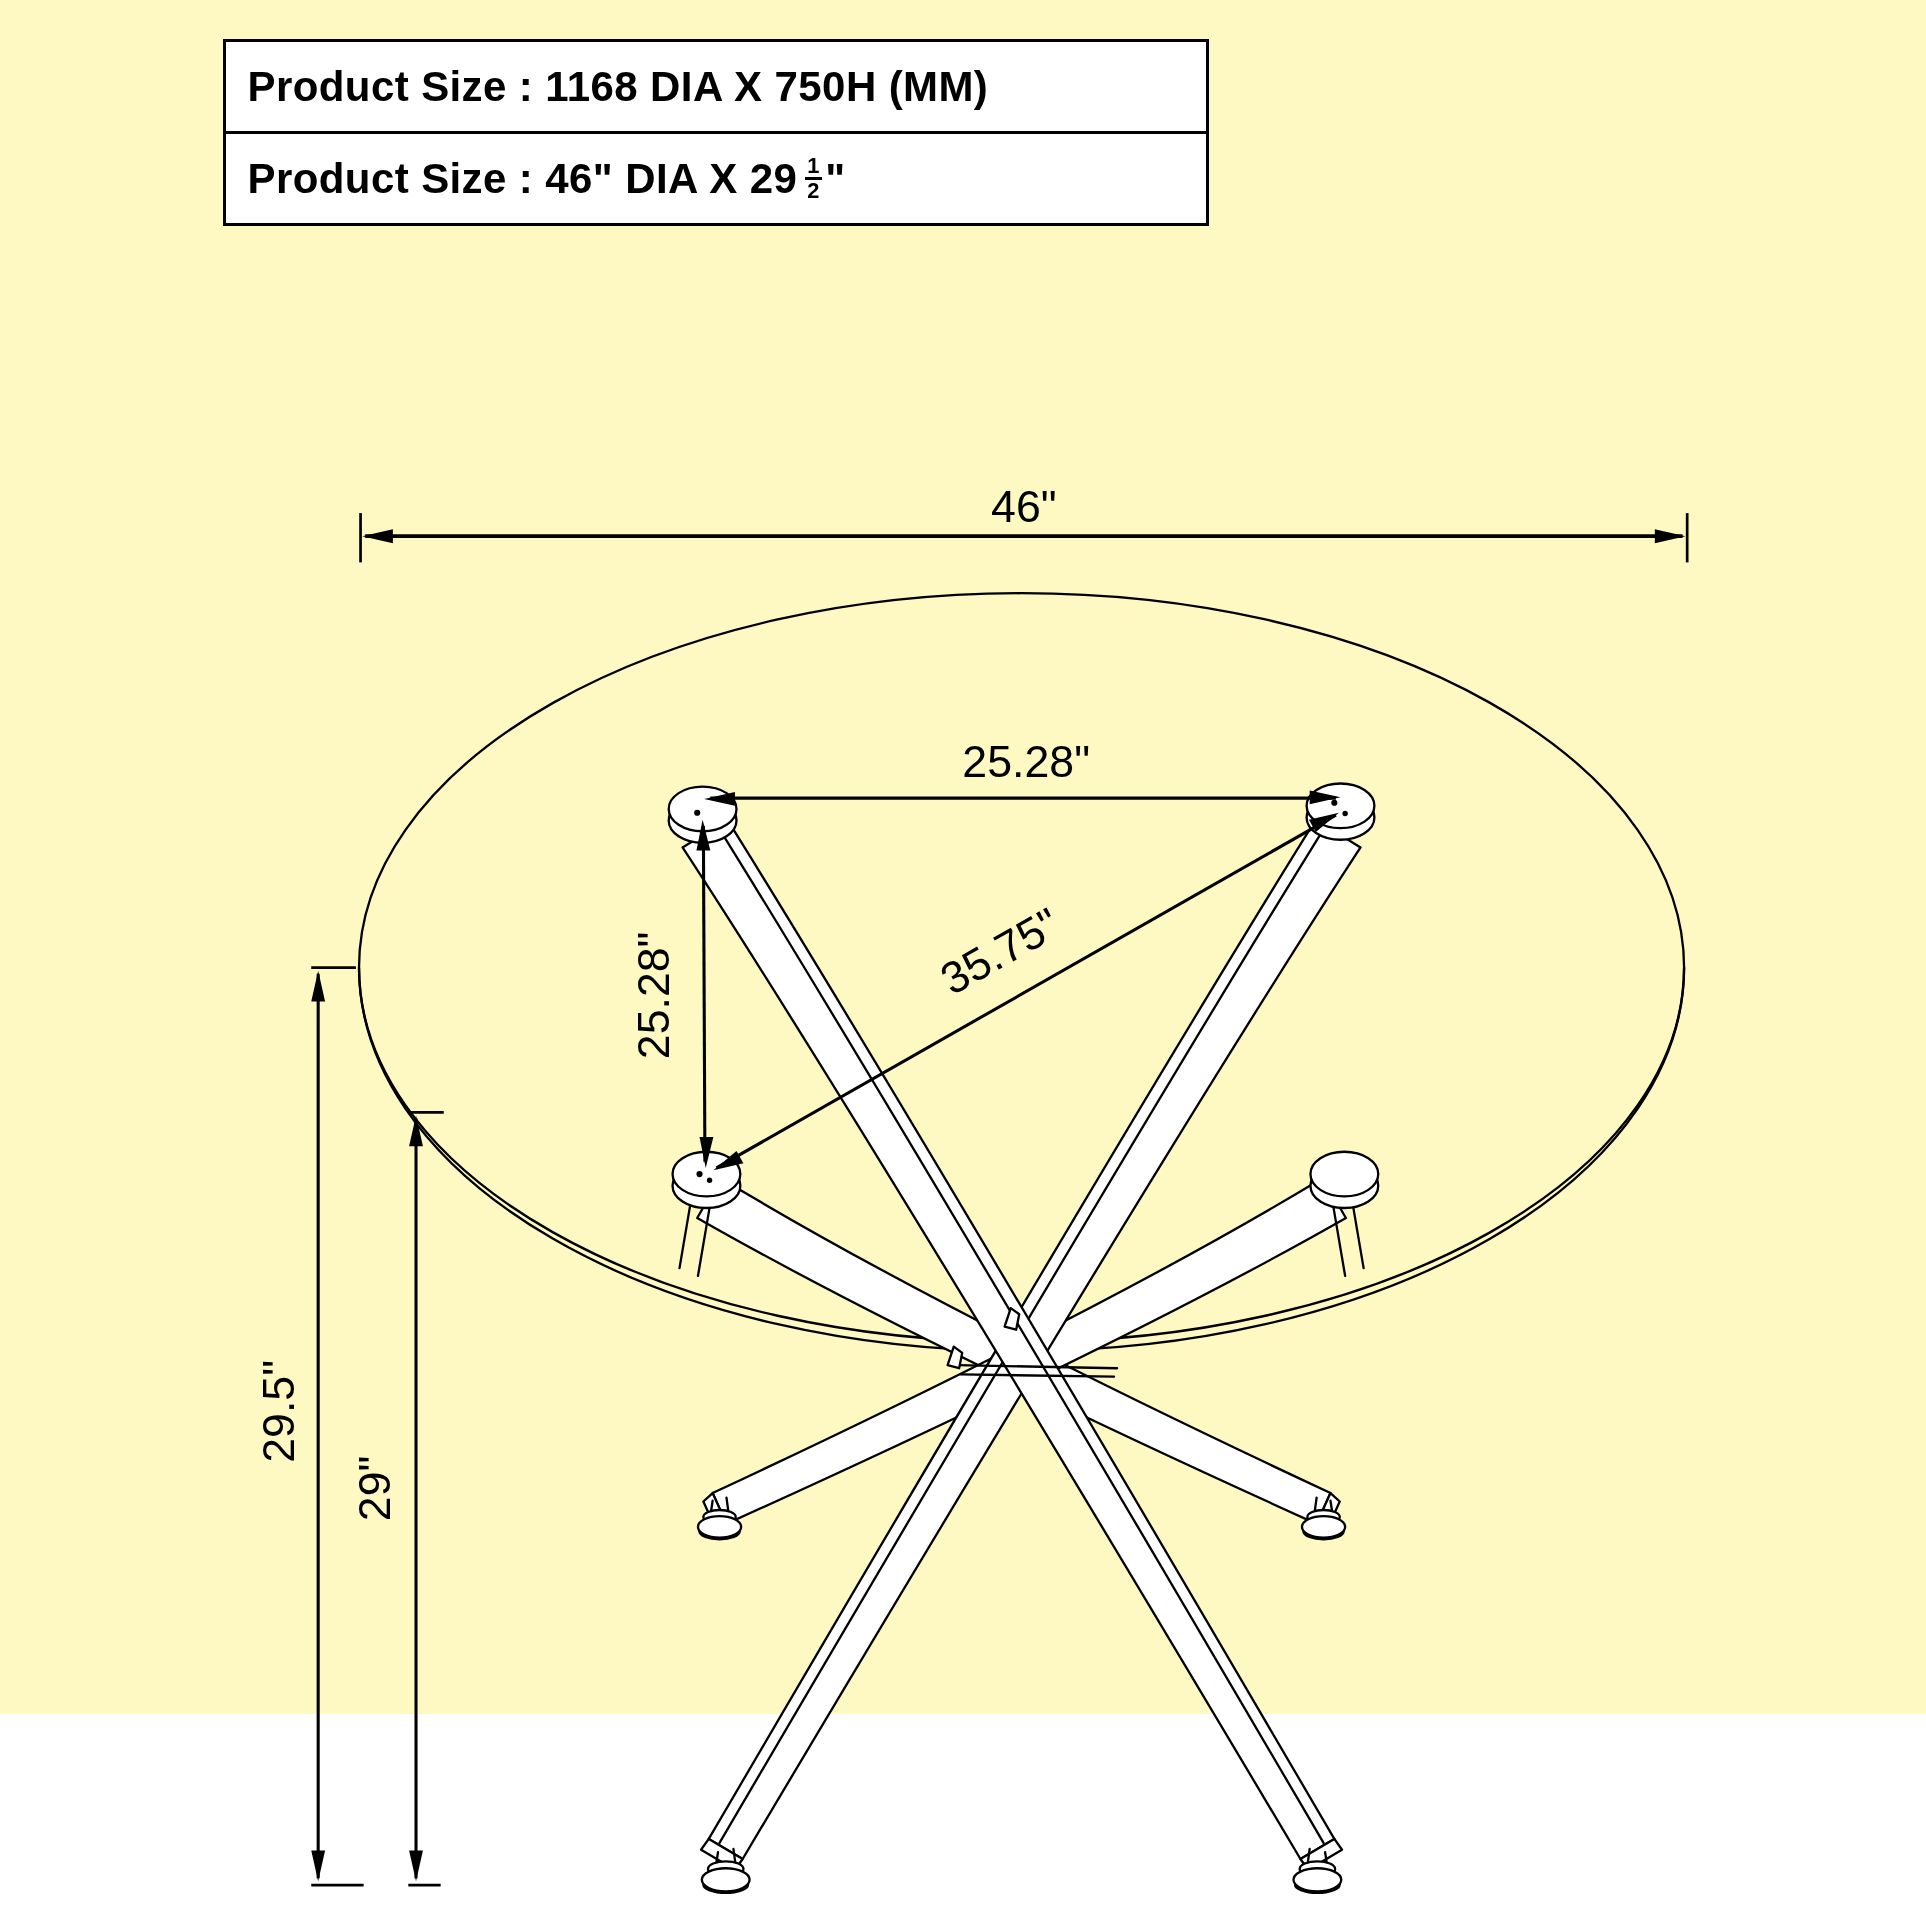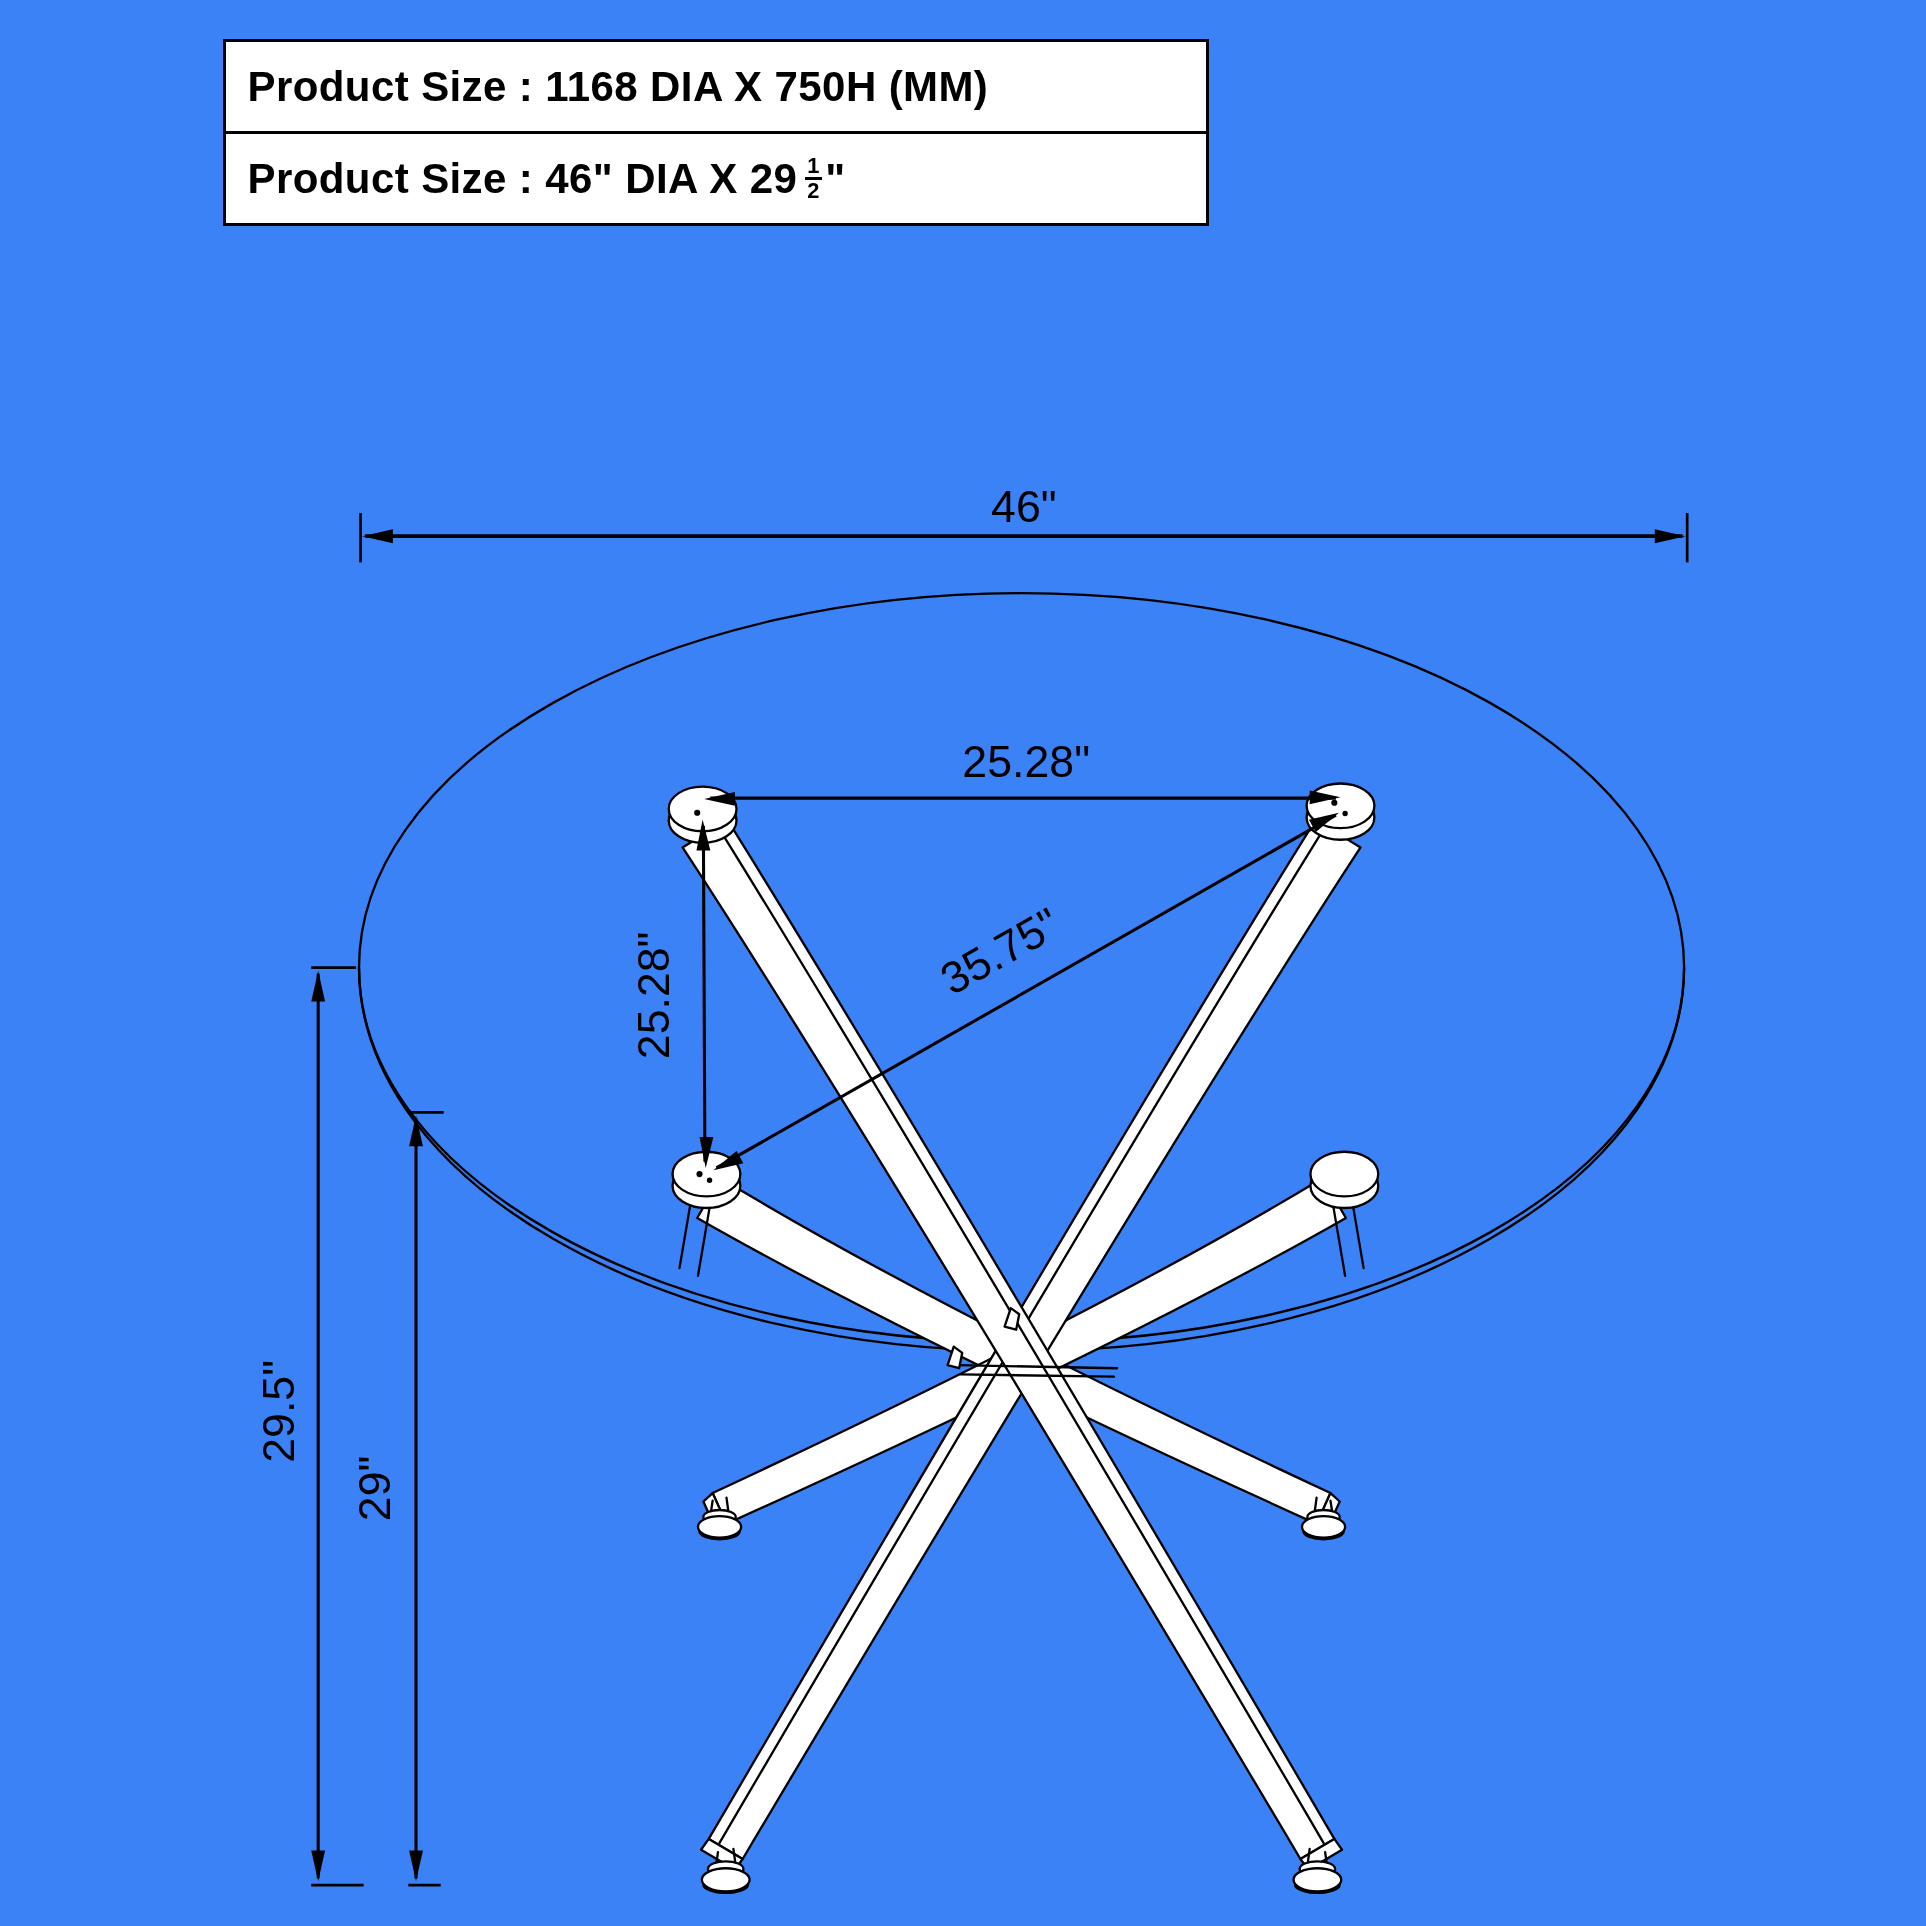--- a/index.html
+++ b/index.html
@@ -7,22 +7,22 @@
     padding: 0;
     width: 1926px;
     height: 1926px;
     background: #ffffff;
     font-family: "Liberation Sans", sans-serif;
     overflow: hidden;
   }
   #canvas {
     position: relative;
     width: 1926px;
-    height: 1926px;
-    background: #3b82f6;
+    height: 1714px;
+    background: #fef9c3;
   }
   
   .spec-table {
     position: absolute;
     left: 223px;
     top: 39px;
     width: 986px;
     border: 3.9px solid #000;
     box-sizing: border-box;
     background: #fff;

